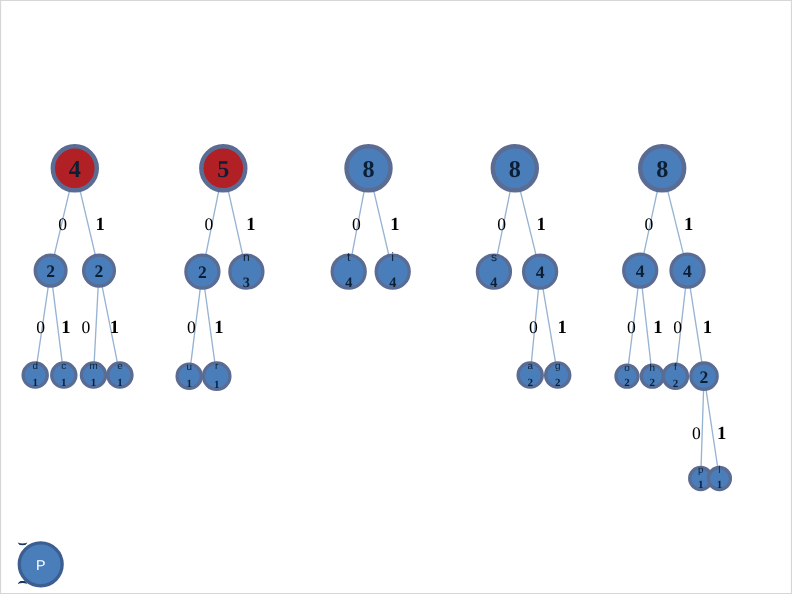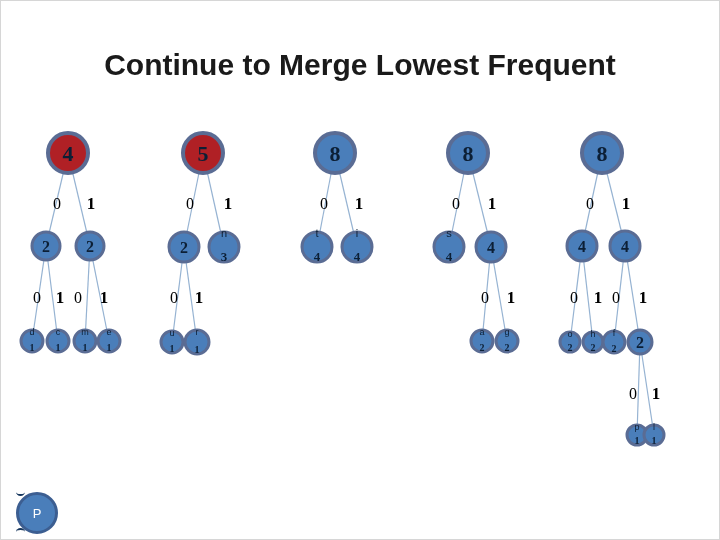--- a/index.html
+++ b/index.html
@@ -48,21 +48,20 @@
     border-top:none;border-left:none;border-right:none;
     border-radius:50%;
   }
   .badge-curl.top{top:488px;}
   .badge-curl.bottom{top:528px;transform:rotate(180deg);}
 </style>
 </head>
 <body>
 
 <div class="slide">
-  <h1 class="slide-title">Continue to Merge Lowest Frequent</h1>
 
   <svg id="tree-canvas" viewBox="0 0 720 540">
       <g>
         <line x1="68" y1="153" x2="46" y2="246" stroke="#96b3d2" stroke-width="1.2"></line>
         <line x1="68" y1="153" x2="90" y2="246" stroke="#96b3d2" stroke-width="1.2"></line>
         <line x1="46" y1="246" x2="32" y2="341" stroke="#96b3d2" stroke-width="1.2"></line>
         <line x1="46" y1="246" x2="58" y2="341" stroke="#96b3d2" stroke-width="1.2"></line>
         <line x1="90" y1="246" x2="85" y2="341" stroke="#96b3d2" stroke-width="1.2"></line>
         <line x1="90" y1="246" x2="109" y2="341" stroke="#96b3d2" stroke-width="1.2"></line>
         <text x="57" y="209" text-anchor="middle" font-family="&quot;Liberation Serif&quot;, serif" font-size="16" font-weight="normal" fill="#000000">0</text>

